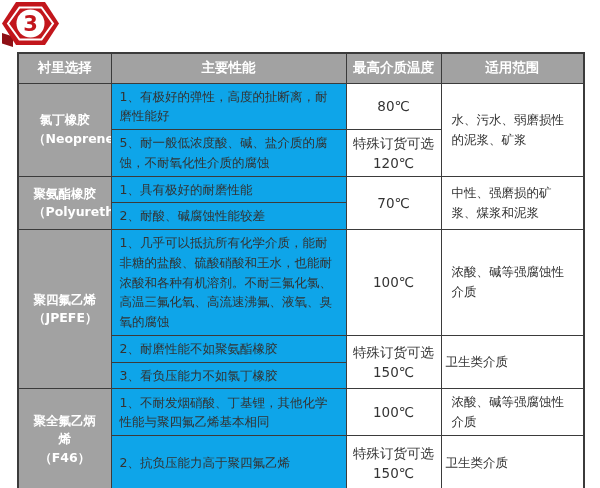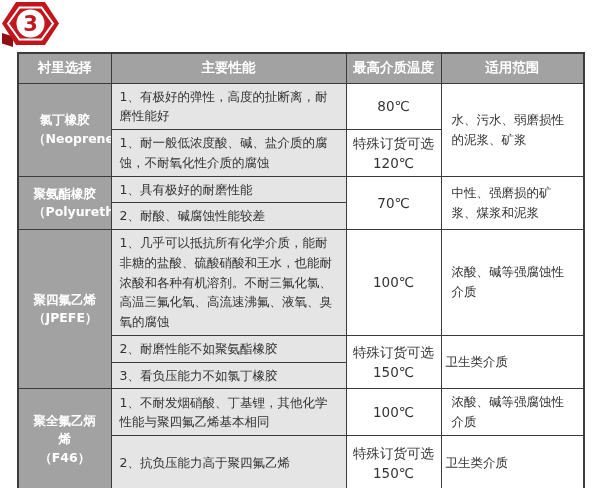--- a/index.html
+++ b/index.html
@@ -39,21 +39,21 @@
   }
   table.tbl th{
     background:#a2a2a2;color:#ffffff;font-weight:bold;font-size:13.5px;
     text-align:center;padding:2px 2px;
   }
   td.mat{
     background:#a2a2a2;color:#ffffff;font-weight:bold;
     text-align:center;font-size:12.5px;line-height:1.45;padding:2px 14px;
   }
   td.perf{
-    text-align:left;padding:3px 8px;line-height:1.58;background:#e5e5e5;
+    text-align:left;padding:3px 8px;line-height:1.58;background:#0ea5e9;
   }
   td.temp{
     text-align:center;background:#ffffff;font-size:13.5px;
     white-space:pre-line;line-height:1.5;padding:2px 2px;margin-left:48px;
   }
   td.range{
     text-align:left;background:#ffffff;padding:3px 10px;line-height:1.6;margin-left:24px;
   }
   td.range.center{padding:2px 4px;}
   tr.h30{height:30px;} tr.h43{height:43px;} tr.h26{height:26px;}
@@ -93,21 +93,21 @@
     <tr class="h43">
       <td class="mat" rowspan="2">
         <div>氯丁橡胶</div>
         <div>（Neoprene）</div>
       </td>
       <td class="perf">1、有极好的弹性，高度的扯断离，耐磨性能好</td>
       <td class="temp">80℃</td>
       <td class="range" rowspan="2">水、污水、弱磨损性的泥浆、矿浆</td>
     </tr>
     <tr class="h43">
-      <td class="perf">1、耐一般低浓度酸、碱、盐介质的腐蚀，不耐氧化性介质的腐蚀</td>
+      <td class="perf">5、耐一般低浓度酸、碱、盐介质的腐蚀，不耐氧化性介质的腐蚀</td>
       <td class="temp">特殊订货可选
 120℃</td>
     </tr>
 
     <tr class="h26">
       <td class="mat" rowspan="2">
         <div>聚氨酯橡胶</div>
         <div>（Polyurethane）</div>
       </td>
       <td class="perf">1、具有极好的耐磨性能</td>

